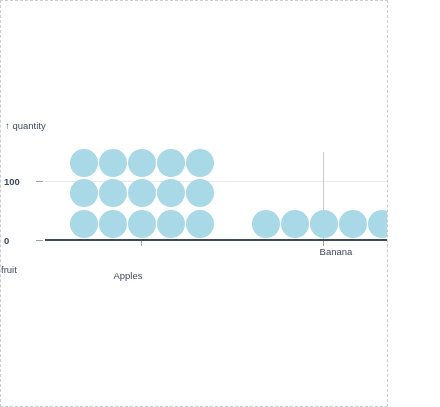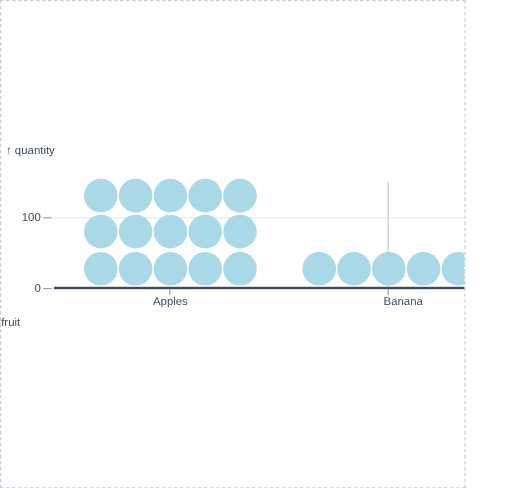--- a/index.html
+++ b/index.html
@@ -46,22 +46,23 @@
   .y-tick-dash {
     position: absolute;
     width: 7px;
     height: 1px;
     background: #9aa2ad;
   }
   .y-tick-label {
     position: absolute;
     font-size: 9.5px;
     color: #3d4a5c;
-    text-align: right;
+    text-align: left;
     width: 30px;
+    font-weight: bold;
   }
   .y-axis-title {
     position: absolute;
     left: 4px;
     top: 119px;
     font-size: 9.5px;
     color: #3d4a5c;
     white-space: nowrap;
   }
   
@@ -141,21 +142,21 @@
     <div class="dot" style="left:156px; top:209px; width:28px; height:28px;"></div>
     <div class="dot" style="left:185px; top:209px; width:28px; height:28px;"></div>
 
     <div class="dot" style="left:251px; top:209px; width:28px; height:28px;"></div>
     <div class="dot" style="left:280px; top:209px; width:28px; height:28px;"></div>
     <div class="dot" style="left:309px; top:209px; width:28px; height:28px;"></div>
     <div class="dot" style="left:338px; top:209px; width:28px; height:28px;"></div>
     <div class="dot" style="left:367px; top:209px; width:28px; height:28px;"></div>
 
     <div class="x-tick-mark" style="left:140px;"></div>
-    <div class="x-tick-label" style="left:141px;">Apples</div>
+    <div class="x-tick-label" style="left:127px;margin-top:24px;">Apples</div>
 
     <div class="x-tick-mark" style="left:322px;"></div>
     <div class="x-tick-label" style="left:335px;">Banana</div>
 
     <div class="x-axis-title">fruit</div>
 
   </div>
 </div>
 
 </body></html>

